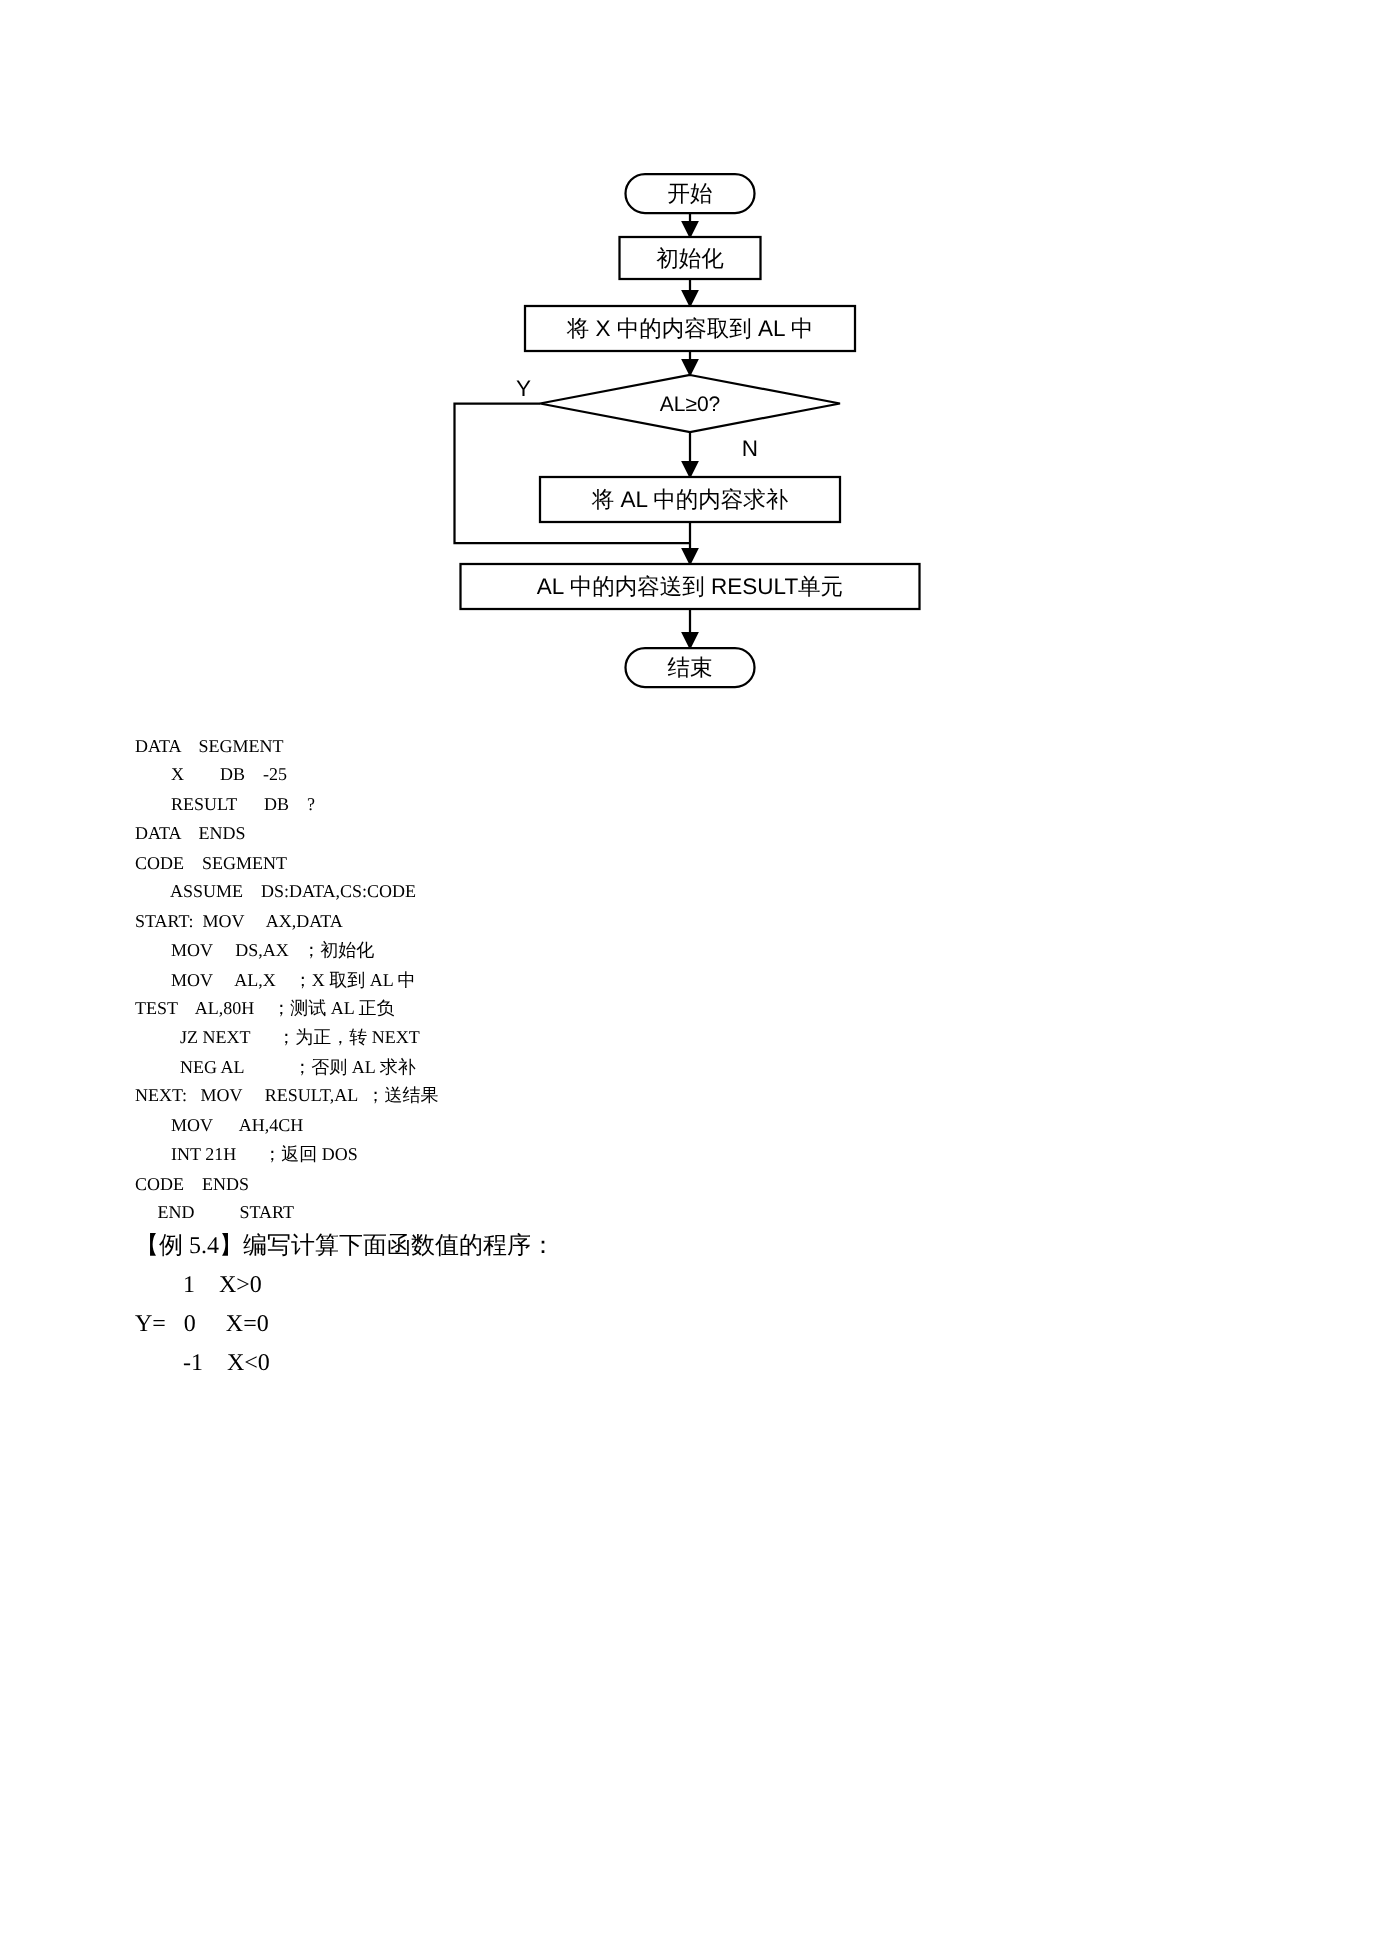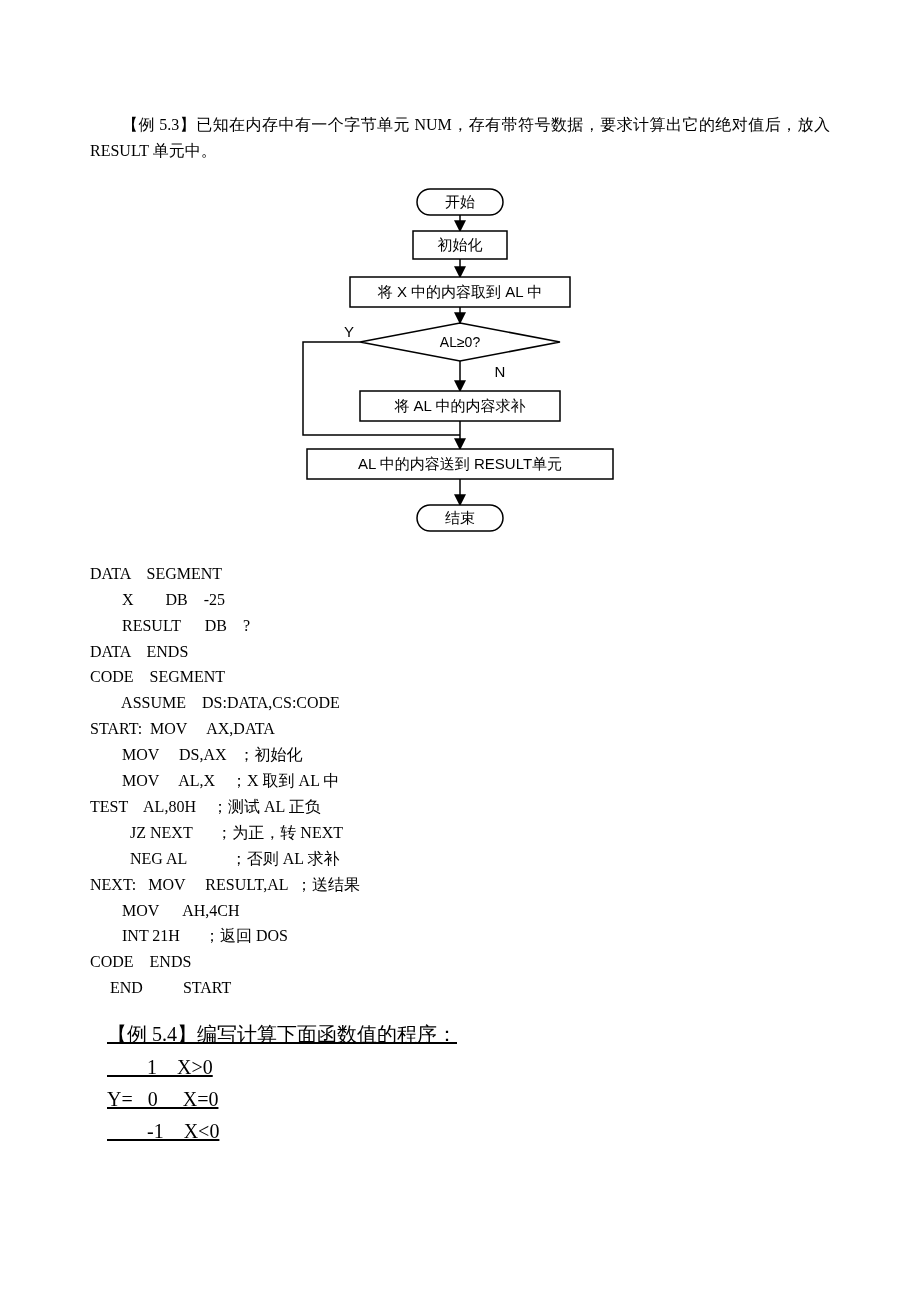--- a/index.html
+++ b/index.html
@@ -18,40 +18,38 @@
     margin: 0 0 20px 0;
     text-align: justify;
   }
   .indent { text-indent: 2em; }
   .flowchart {
     display: block;
     margin: 0 auto 14px auto;
   }
   .code-block {
     font-family: "Times New Roman", serif;
-    font-size: 16px;
+    font-size: 12px;
     line-height: 1.62;
     white-space: pre;
     margin: 0;
   }
   .func {
     font-family: "Times New Roman", serif;
-    font-size: 20px;
+    font-size: 16px;
     line-height: 1.62;
     white-space: pre;
-    margin: 17px;
-    text-decoration: underline;
+    margin: 0;
   }
 </style>
 </head>
 <body>
 
 <div class="page">
 
-  <p class="para indent">【例 5.3】已知在内存中有一个字节单元 NUM，存有带符号数据，要求计算出它的绝对值后，放入 RESULT 单元中。</p>
 
 
   <svg class="flowchart" width="430" height="362" viewBox="0 0 430 362">
     <defs>
       <marker id="ah" viewBox="0 0 10 10" refX="9" refY="5" markerWidth="8" markerHeight="8" orient="auto">
         <path d="M0,0 L10,5 L0,10 Z" fill="#000"></path>
       </marker>
     </defs>
     <g font-family="SimHei, Heiti SC, sans-serif" font-size="15" text-anchor="middle" fill="#000" stroke="none">
 

